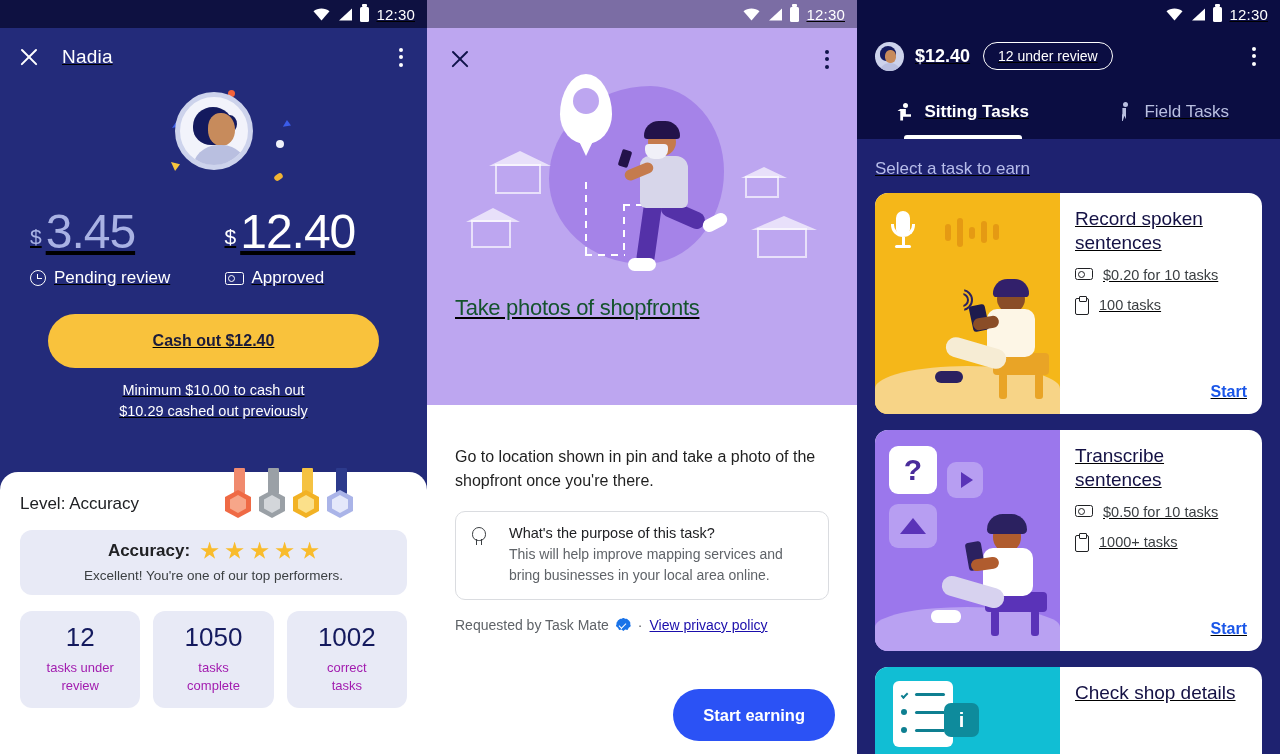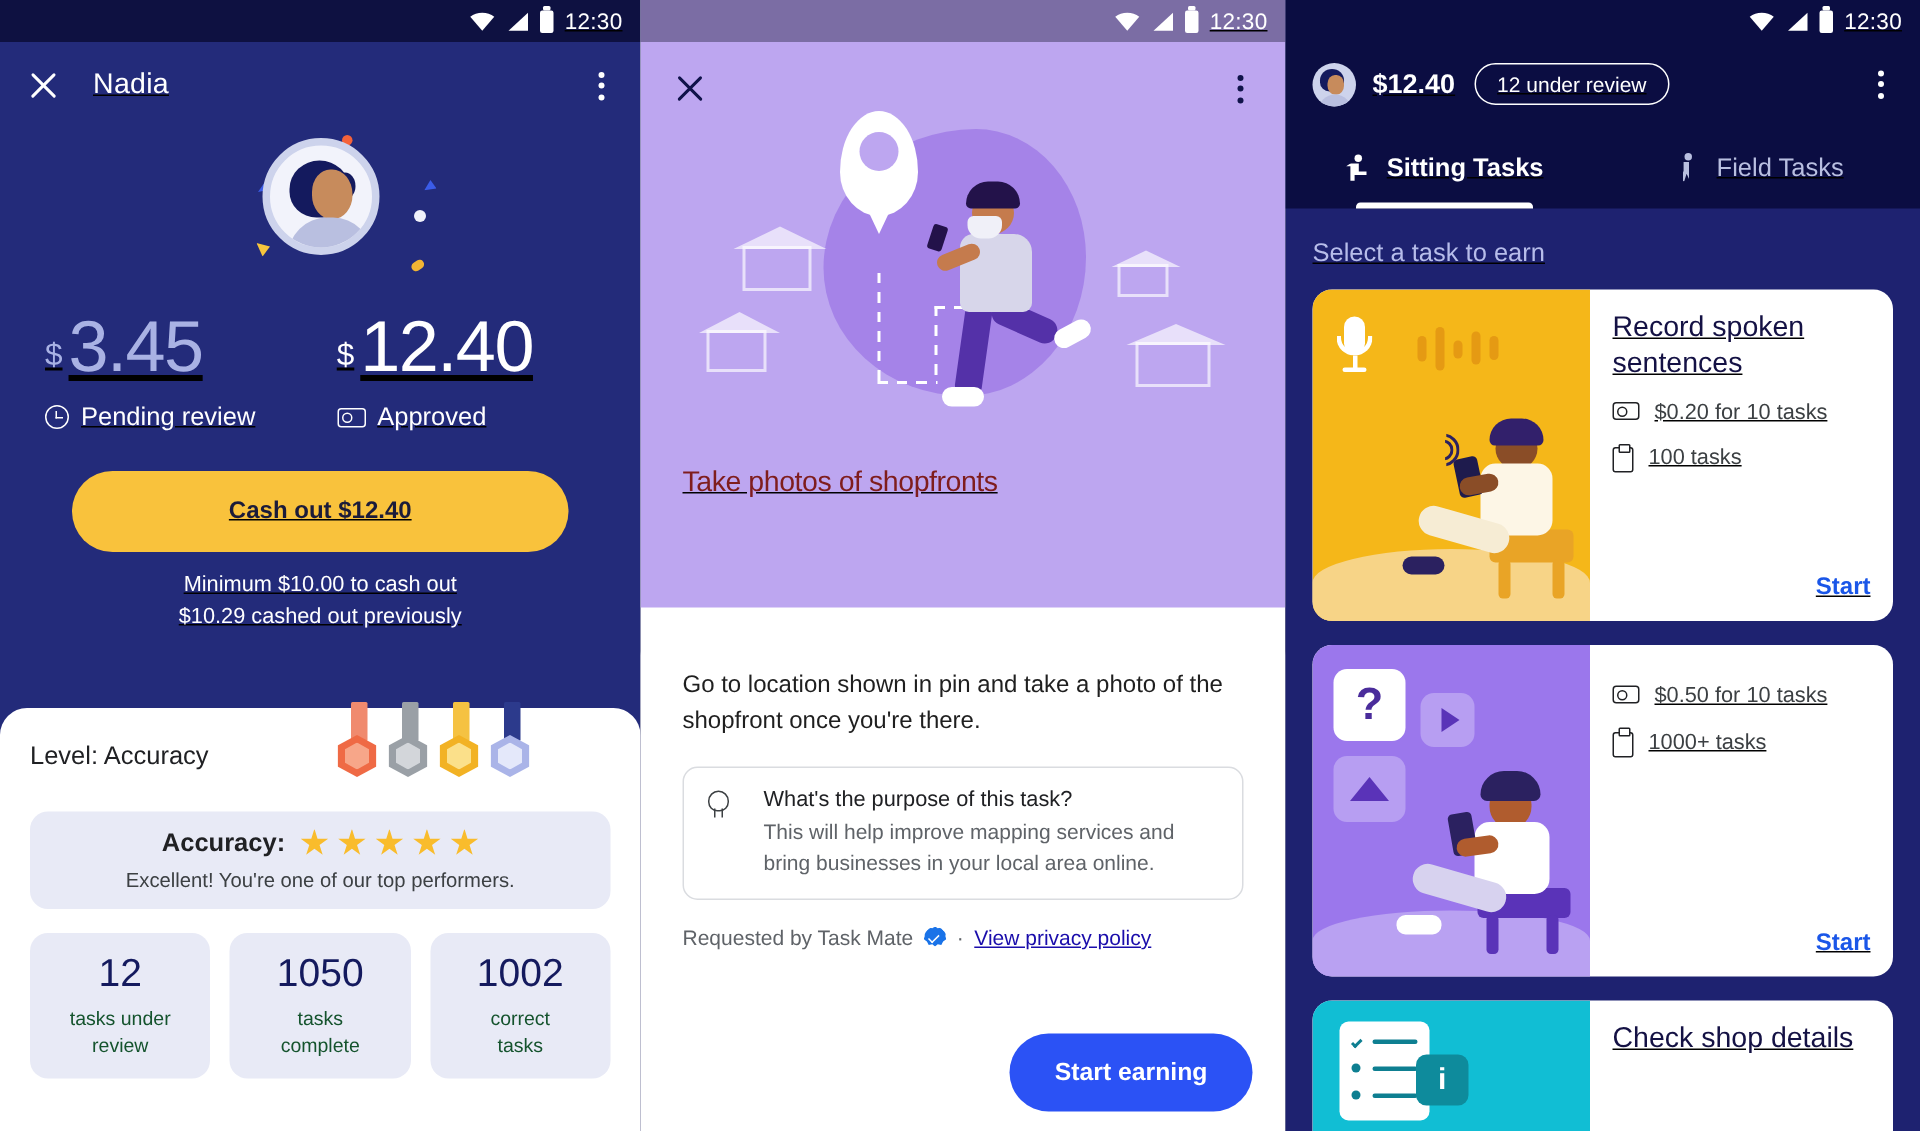--- a/index.html
+++ b/index.html
@@ -92,32 +92,32 @@
   .medals { margin-left:auto; display:flex; gap:6px; margin-top:-22px; padding-right:52px; }
   .medal { width:28px; position:relative; }
   .ribbon { width:11px; height:26px; margin:0 auto; border-radius:1px; }
   .hex { width:26px; height:28px; clip-path:polygon(50% 0,100% 25%,100% 75%,50% 100%,0 75%,0 25%); display:flex; align-items:center; justify-content:center; margin-top:-4px;}
   .hex-in { width:16px; height:18px; clip-path:polygon(50% 0,100% 25%,100% 75%,50% 100%,0 75%,0 25%); position:relative; }
   .m1 .ribbon{background:#f08a6e;} .m1 .hex{background:#ef6a45;} .m1 .hex-in{background:#f7a689;}
   .m2 .ribbon{background:#9aa0a6;} .m2 .hex{background:#9aa0a6;} .m2 .hex-in{background:#d3d6da;}
   .m3 .ribbon{background:#f5c242;} .m3 .hex{background:#f2b224;} .m3 .hex-in{background:#fbe08a;}
   .m4 .ribbon{background:#2c3a8c;} .m4 .hex{background:#aab4e8;} .m4 .hex-in{background:#e4e8fa;}
 
-  .acc-box { background:#e8eaf6; border-radius:12px; margin-top:23px; padding:11px 14px 12px; }
+  .acc-box { background:#e8eaf6; border-radius:12px; margin-top:12px; padding:11px 14px 12px; }
   .acc-top { display:flex; align-items:center; justify-content:center; gap:10px; }
   .acc-lbl { font-size:17px; color:#202124; font-weight:bold; }
   .stars { display:flex; gap:6px; }
   .star { width:19px; height:19px; background:#f9bc2c;
     clip-path:polygon(50% 0,61% 35%,98% 35%,68% 57%,79% 91%,50% 70%,21% 91%,32% 57%,2% 35%,39% 35%); }
   .acc-sub { text-align:center; font-size:13.5px; color:#3c4043; margin-top:7px; }
 
   .stat-row { display:flex; gap:13px; margin-top:16px; }
   .stat-box { flex:1; background:#e8eaf6; border-radius:12px; padding:13px 6px 14px; text-align:center; }
   .stat-num { font-size:26px; color:#141a5e; line-height:1; }
-  .stat-lbl { font-size:13px; color:#14532d; margin-top:9px; line-height:1.35; }
+  .stat-lbl { font-size:13px; color:#a21caf; margin-top:9px; line-height:1.35; }
 
   
   .p2-hero { background:#bda6f0; height:405px; position:relative; }
   .p2-appbar { display:flex; align-items:center; height:52px; padding:10px 22px 0; }
   .x2::before, .x2::after { background:#10134a; }
   .kebab-dark i { background:#10134a; }
   .hero-art { position:relative; height:215px; }
   .blob { position:absolute; left:122px; top:6px; width:175px; height:178px; background:#a583e8;
     border-radius:58% 42% 46% 54% / 52% 48% 52% 48%; }
   .pin { position:absolute; left:133px; top:-6px; width:52px; height:70px; background:#fff;
@@ -146,21 +146,21 @@
   .w-hair{position:absolute;left:32px;top:3px;width:36px;height:18px;background:#23124a;border-radius:18px 18px 4px 4px;}
   .w-mask{position:absolute;left:33px;top:26px;width:23px;height:15px;background:#f0f0f8;border-radius:4px 4px 9px 9px;}
   .w-torso{position:absolute;left:28px;top:38px;width:48px;height:52px;background:#d7d6ea;border-radius:9px 12px 6px 6px;}
   .w-arm{position:absolute;left:12px;top:48px;width:30px;height:11px;background:#c57b4d;border-radius:6px;transform:rotate(-22deg);}
   .w-phone{position:absolute;left:8px;top:32px;width:10px;height:17px;background:#23124a;border-radius:2px;transform:rotate(18deg);}
   .w-leg1{position:absolute;left:28px;top:85px;width:18px;height:60px;background:#5431a8;border-radius:5px;transform:rotate(8deg);}
   .w-leg2{position:absolute;left:48px;top:88px;width:46px;height:17px;background:#5431a8;border-radius:8px;transform:rotate(24deg);}
   .w-shoe1{position:absolute;left:16px;top:140px;width:28px;height:13px;background:#fff;border-radius:7px;}
   .w-shoe2{position:absolute;left:90px;top:98px;width:26px;height:13px;background:#fff;border-radius:7px;transform:rotate(-28deg);}
 
-  .p2-title { font-size:19px; color:#7f1d1d; padding:0 28px; letter-spacing:-.3px;margin-top:16px; }
+  .p2-title { font-size:22px; color:#14532d; padding:0 28px; letter-spacing:-.3px; }
   .p2-meta { display:flex; align-items:center; gap:9px; padding:0 28px; margin-top:13px; color:#1b1b3a; font-size:15.5px; }
   .money-ic-d { width:19px;height:13px;border:1.7px solid #1b1b3a;border-radius:2.5px;position:relative;flex:none;}
   .money-ic-d::after{content:"";position:absolute;left:2px;top:2.2px;width:5.5px;height:5.5px;border:1.6px solid #1b1b3a;border-radius:50%;}
   .walk-ic { width:13px; height:19px; position:relative; flex:none; margin-left:14px; }
   .walk-ic::before{content:"";position:absolute;left:4px;top:0;width:5px;height:5px;background:#1b1b3a;border-radius:50%;}
   .walk-ic::after{content:"";position:absolute;left:3px;top:6px;width:4px;height:13px;background:#1b1b3a;
     clip-path:polygon(0 0,100% 0,100% 45%,180% 100%,110% 100%,50% 60%,10% 100%,-60% 100%,0 45%);}
 
   .p2-sheet { position:absolute; left:0; right:0; top:419px; bottom:0; background:#fff; border-radius:18px 18px 0 0; padding:26px 28px 0; }
   .p2-desc { font-size:16px; color:#1f1f1f; line-height:1.5; }
@@ -559,20 +559,21 @@
           <div class="sitter" style="position:absolute;left:156px;top:180px;width:8px;height:26px;background:#5a33b8;border-radius:3px;"></div>
           <div class="sitter" style="position:absolute;left:118px;top:92px;width:28px;height:30px;background:#b05c2e;border-radius:48%;"></div>
           <div class="sitter" style="position:absolute;left:112px;top:84px;width:40px;height:20px;background:#2b2160;border-radius:18px 18px 5px 5px;"></div>
           <div class="sitter" style="position:absolute;left:108px;top:118px;width:50px;height:48px;background:#ffffff;border-radius:10px;"></div>
           <div class="sitter" style="position:absolute;left:66px;top:152px;width:64px;height:20px;background:#d7d2ef;border-radius:10px;transform:rotate(16deg);"></div>
           <div class="sitter" style="position:absolute;left:56px;top:180px;width:30px;height:13px;background:#ffffff;border-radius:6px;"></div>
           <div class="sitter" style="position:absolute;left:92px;top:112px;width:16px;height:28px;background:#2b2160;border-radius:3px;transform:rotate(-10deg);"></div>
           <div class="sitter" style="position:absolute;left:96px;top:128px;width:28px;height:12px;background:#b05c2e;border-radius:6px;transform:rotate(-8deg);"></div>
         </div>
         <div class="tc-body">
+          <div class="tc-title">Transcribe sentences</div>
           <div class="tc-meta">
             <span class="ic money-ic-s"></span>
             <span>$0.50 for 10 tasks</span>
           </div>
           <div class="tc-meta">
             <span class="ic clip-ic"></span>
             <span>1000+ tasks</span>
           </div>
           <div class="tc-start">Start</div>
         </div>

